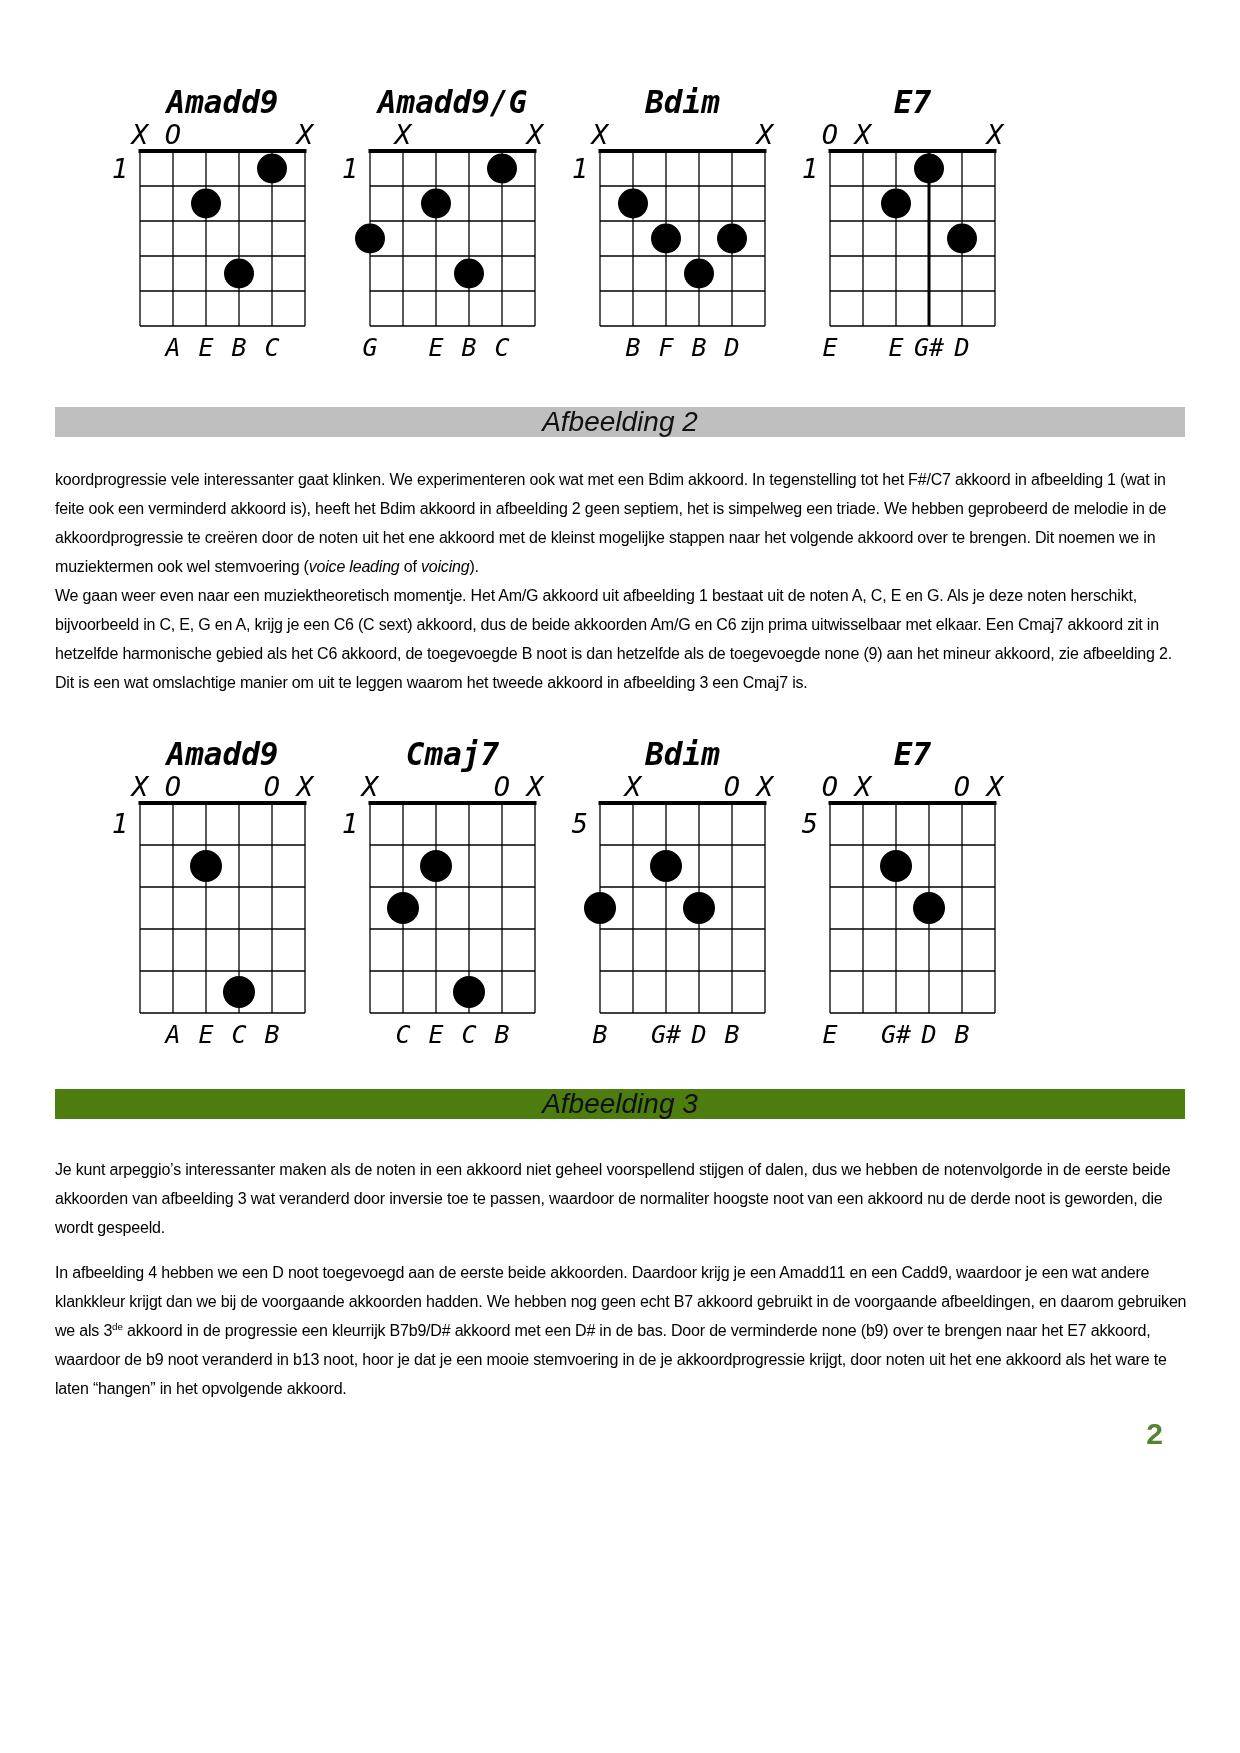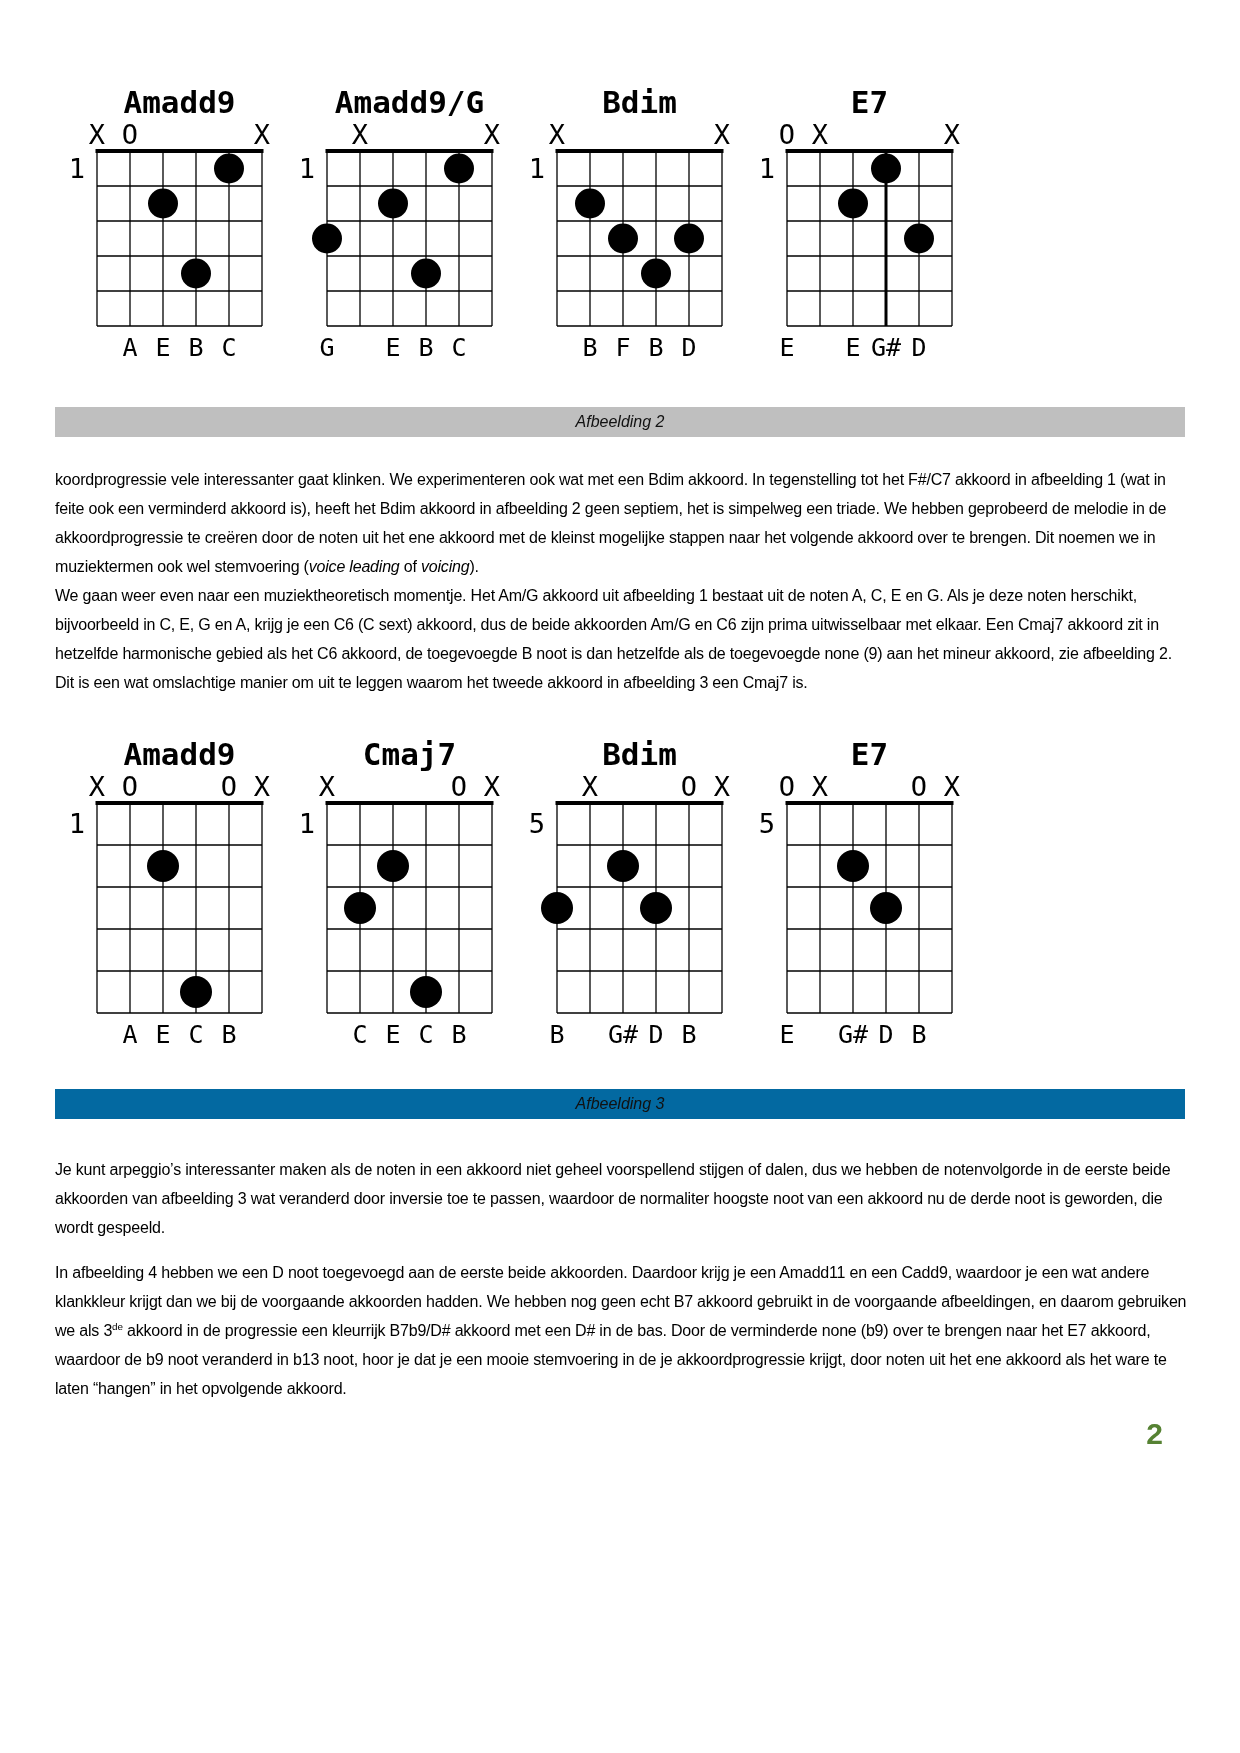--- a/index.html
+++ b/index.html
@@ -2,31 +2,31 @@
 <html><head>
 <meta charset="utf-8">
 <style>
   html,body{margin:0;padding:0;background:#ffffff;}
   body{
     width:1240px;height:1753px;
     font-family:"Liberation Sans",sans-serif;
     color:#000;overflow:hidden;
   }
   .page{box-sizing:border-box;width:1240px;height:1753px;padding:85px 55px 0 55px;}
-  .diagrams-row{display:flex;justify-content:flex-start;width:1005px;margin-left:2px;}
+  .diagrams-row{display:flex;justify-content:center;width:1005px;margin-left:2px;font-style:italic;}
   .chord{width:230px;}
   .cd-title{font-family:"DejaVu Sans Mono",monospace;font-weight:bold;font-size:31px;}
   .cd-marker{font-family:"DejaVu Sans Mono",monospace;font-size:27px;}
   .cd-fret{font-family:"DejaVu Sans Mono",monospace;font-size:27px;}
   .cd-letter{font-family:"DejaVu Sans Mono",monospace;font-size:25px;}
   .caption-bar{
     margin-top:34px;height:30px;background:#bfbfbf;
     display:flex;align-items:center;justify-content:center;
   }
-  .caption-bar span{font-style:italic;font-size:16px;color:#111;}
+  .caption-bar span{font-style:italic;font-size:28px;color:#111;}
   .text-block{margin-top:28px;width:1132px;}
   .para{margin:0;font-size:16px;line-height:29px;letter-spacing:-0.2px;}
   .para em{font-style:italic;}
   .para sup{font-size:0.62em;line-height:0;}
   .gap-top{margin-top:16px;}
   .fig3{margin-top:40px;}
   .pnum{
     text-align:right;padding-right:22px;margin-top:14px;
     font-size:30px;font-weight:bold;
   }
@@ -253,21 +253,21 @@
             <line x1="205" y1="66" x2="205" y2="276" stroke="#000" stroke-width="1.3"></line>
             <text class="cd-fret" x="20" y="96" text-anchor="middle">5</text>
             <circle cx="106" cy="129" r="16" fill="#000"></circle>
             <circle cx="139" cy="171" r="16" fill="#000"></circle>
             <text class="cd-letter" x="40" y="306" text-anchor="middle">E</text>
             <text class="cd-letter" x="106" y="306" text-anchor="middle">G#</text>
             <text class="cd-letter" x="139" y="306" text-anchor="middle">D</text>
             <text class="cd-letter" x="172" y="306" text-anchor="middle">B</text>
           </svg></div>
     </div>
-    <div class="caption-bar" style="background: #0369a1;">
+    <div class="caption-bar" style="background: #4d7c0f;">
       <span>Afbeelding 3</span>
     </div>
   </section>
 
   <div class="text-block" style="margin-top:36px;">
     <p class="para"><span>Je kunt arpeggio’s interessanter maken als de noten in een akkoord niet geheel voorspellend stijgen of dalen, dus we hebben de notenvolgorde in de eerste beide akkoorden van afbeelding 3 wat veranderd door inversie toe te passen, waardoor de normaliter hoogste noot van een akkoord nu de derde noot is geworden, die wordt gespeeld.</span></p>
     <p class="para gap-top"><span>In afbeelding 4 hebben we een D noot toegevoegd aan de eerste beide akkoorden. Daardoor krijg je een Amadd11 en een Cadd9, waardoor je een wat andere klankkleur krijgt dan we bij de voorgaande akkoorden hadden. We hebben nog geen echt B7 akkoord gebruikt in de voorgaande afbeeldingen, en daarom gebruiken we als 3</span><sup>de</sup><span> akkoord in de progressie een kleurrijk B7b9/D# akkoord met een D# in de bas. Door de verminderde none (b9) over te brengen naar het E7 akkoord, waardoor de b9 noot veranderd in b13 noot, hoor je dat je een mooie stemvoering in de je akkoordprogressie krijgt,  door noten uit het ene akkoord als het ware te laten “hangen” in het opvolgende akkoord.</span></p>
   </div>
 
   <div class="pnum" style="color: rgb(86, 130, 51);">2</div>

